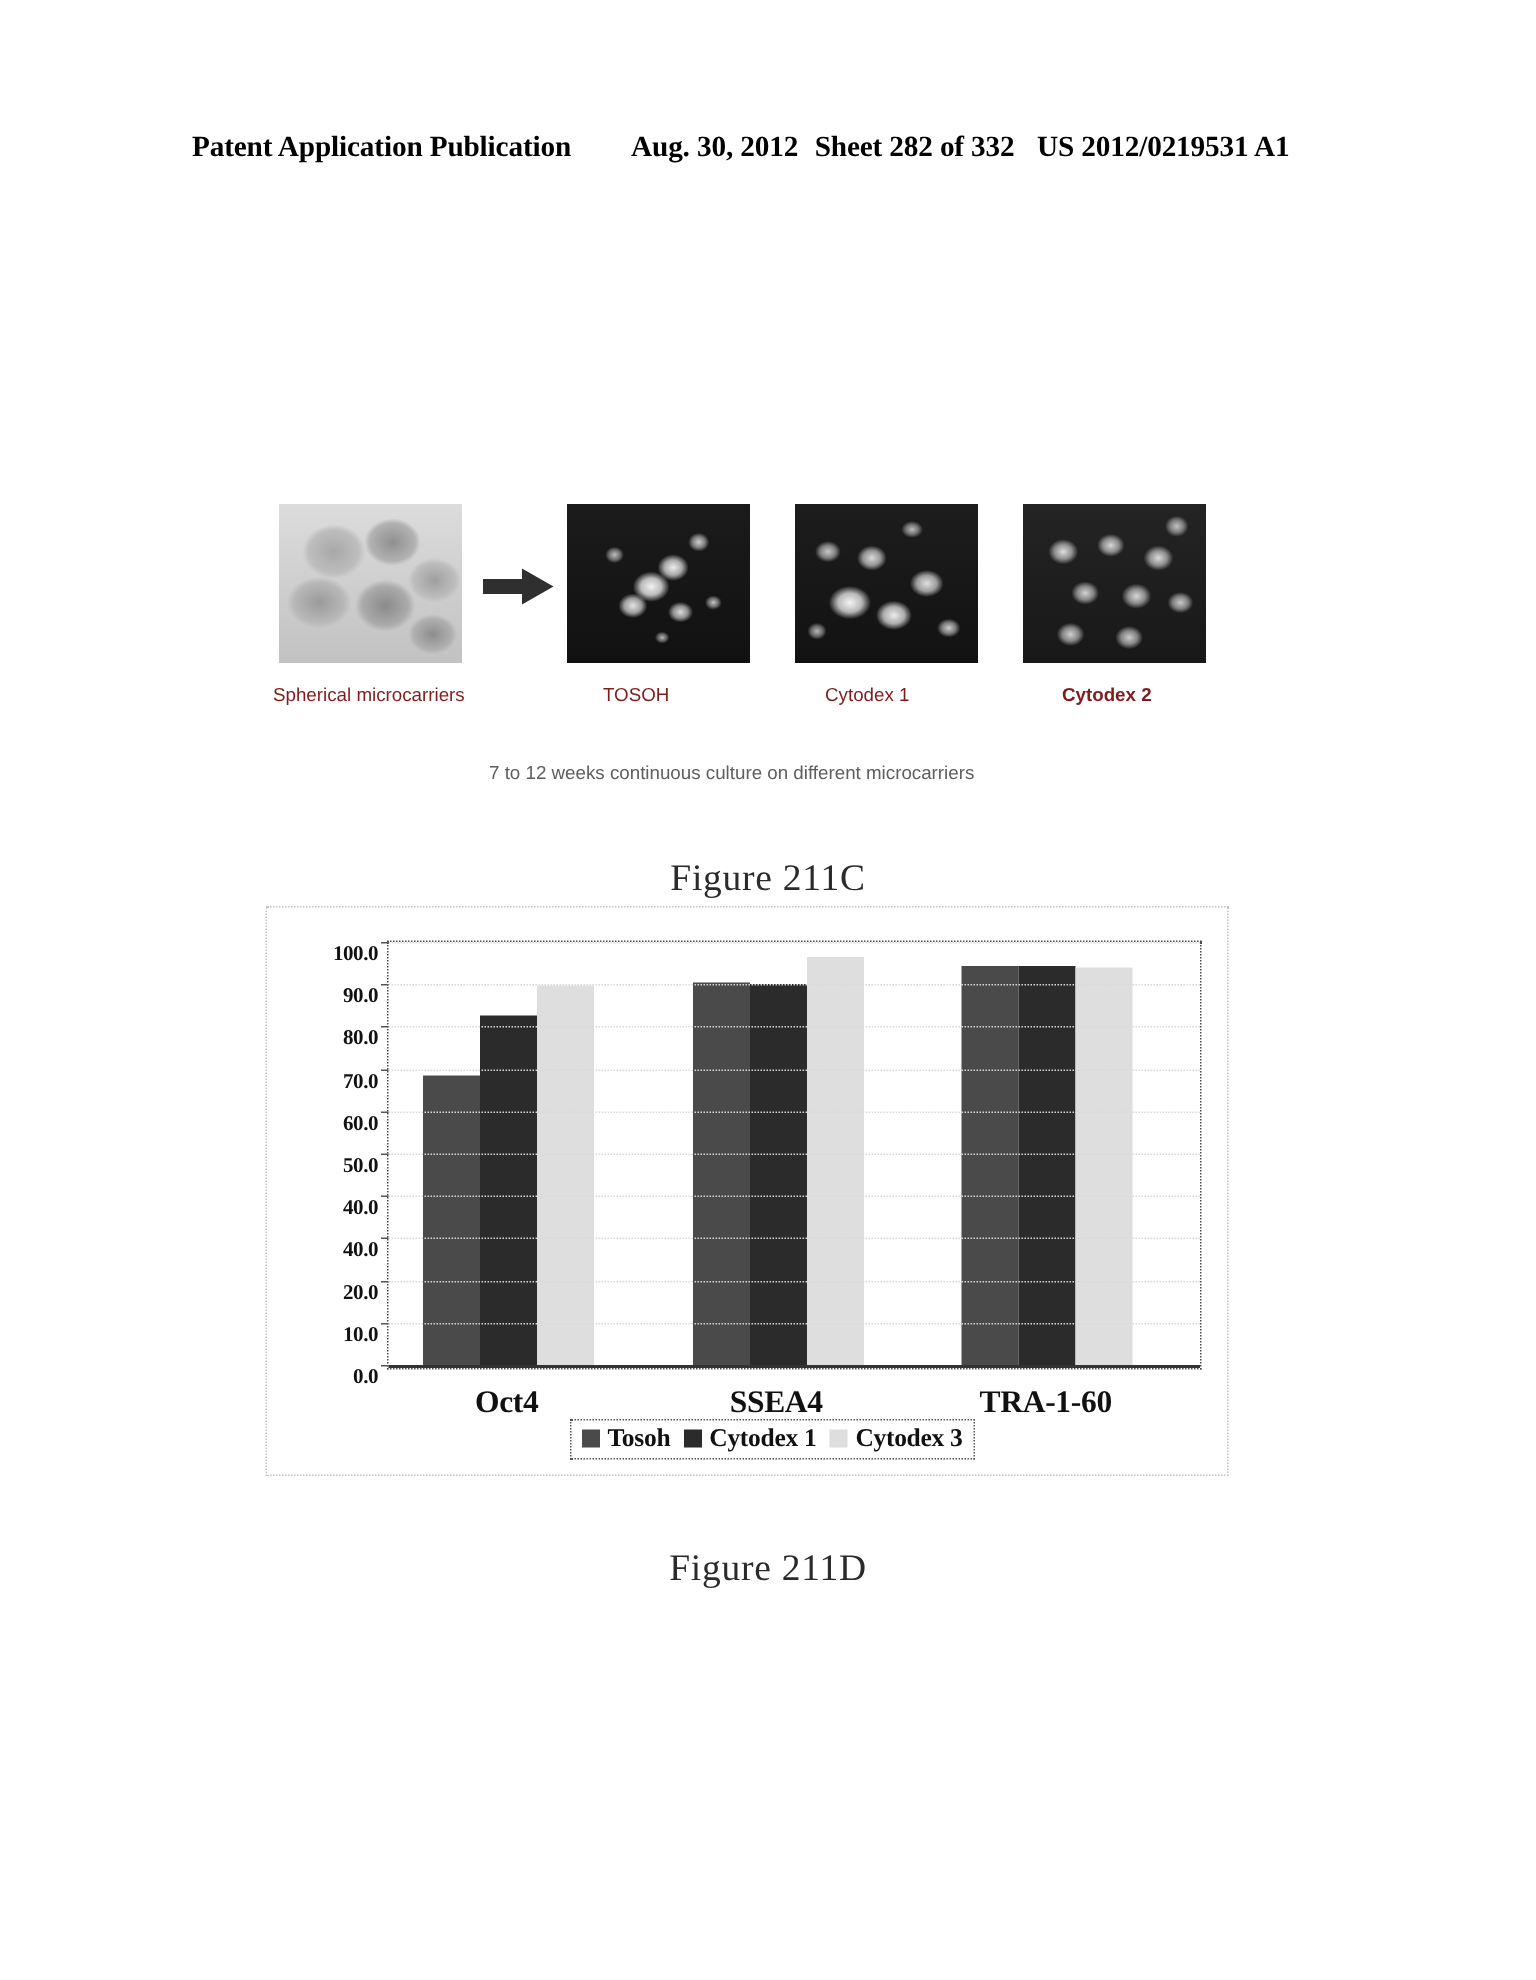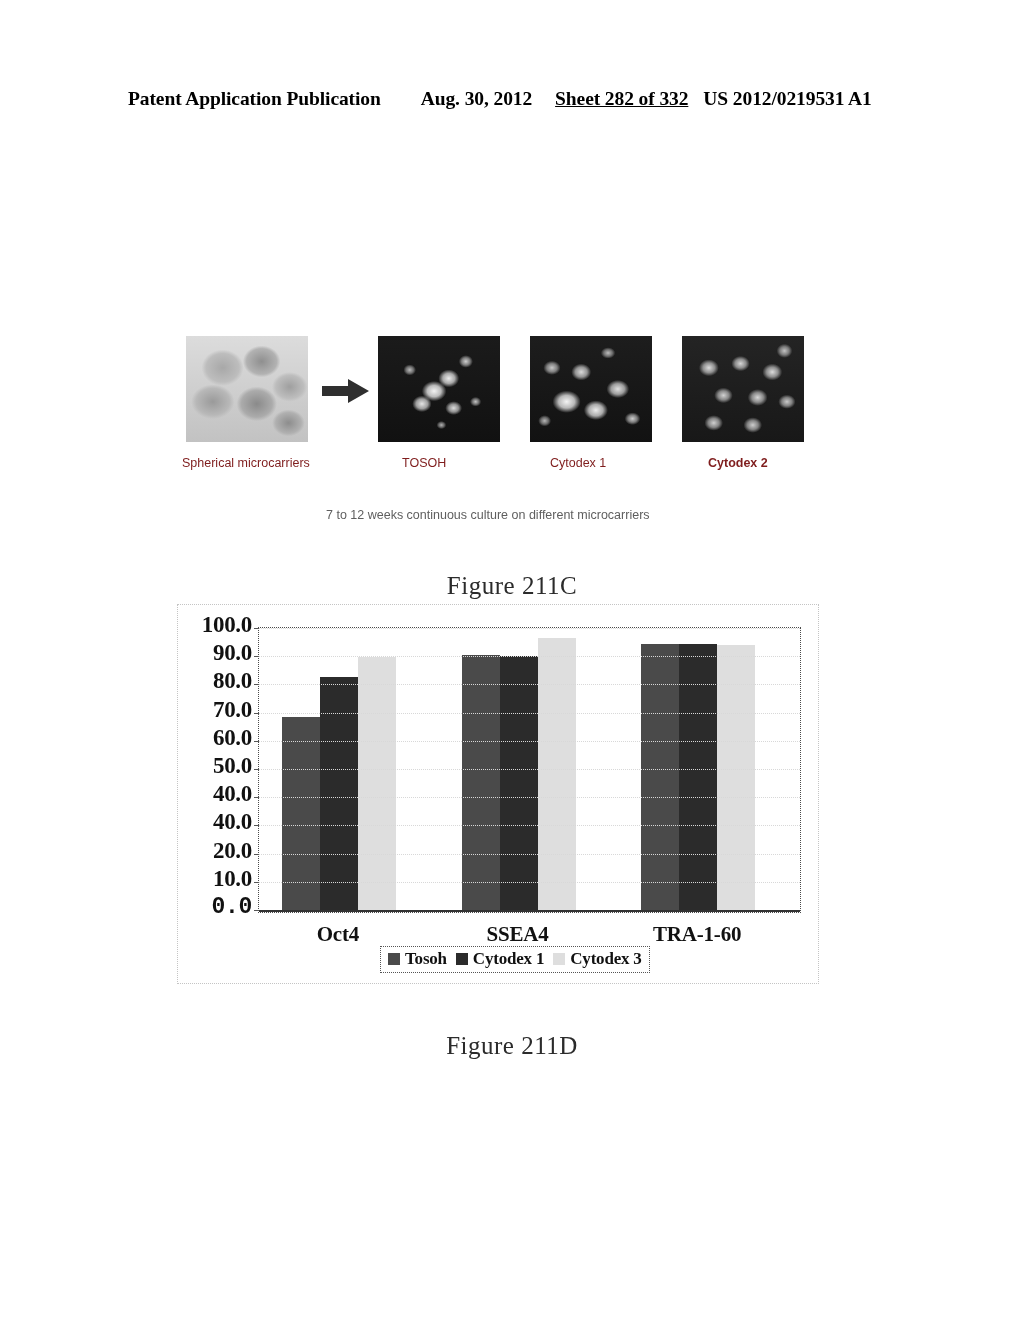--- a/index.html
+++ b/index.html
@@ -26,21 +26,21 @@
     display: flex;
     align-items: baseline;
     font-family: "Liberation Serif", "DejaVu Serif", serif;
     font-weight: bold;
     font-size: 19.5px;
     letter-spacing: -0.1px;
     white-space: nowrap;
   }
   .hdr-pub   { }
   .hdr-date  { margin-left: 40px; }
-  .hdr-sheet { margin-left: 23px; text-decoration: underline; }
+  .hdr-sheet { margin-left: 11px; }
   .hdr-num   { margin-left: 15px; }
 
   
   .micro-block {
     position: absolute;
     top: 336px;
     left: 186px;
     width: 650px;
     height: 200px;
   }
@@ -187,24 +187,25 @@
     top: 20px;
     width: 66px;
     height: 288px;
   }
   .y-label {
     position: absolute;
     right: 0;
     transform: translateY(-50%);
     font-family: "Liberation Serif", "DejaVu Serif", serif;
     font-weight: bold;
-    font-size: 23px;
+    font-size: 14px;
     color: #111111;
     white-space: nowrap;
     letter-spacing: -0.3px;
+    margin-top: 12px;
   }
   .plot {
     position: absolute;
     left: 80px;
     top: 22px;
     width: 543px;
     height: 286px;
     border: 1px dotted #4a4a4a;
     box-sizing: border-box;
     background: #ffffff;
@@ -333,21 +334,21 @@
 
   <div class="micro-note">7 to 12 weeks continuous culture on different microcarriers</div>
 </div>
 
 <div class="fig-caption fig-211c">Figure 211C</div>
 
 <div class="chart-outer">
   <div class="chart-inner">
 
     <div class="y-labels" id="y-labels" style="height: 282px;">
-        <div class="y-label" style="top: 282px; font-family: Liberation Mono, monospace;">0.0</div>
+        <div class="y-label" style="top: 282px;">0.0</div>
         <div class="y-label" style="top: 253.8px;">10.0</div>
         <div class="y-label" style="top: 225.6px;">20.0</div>
         <div class="y-label" style="top: 197.4px;">40.0</div>
         <div class="y-label" style="top: 169.2px;">40.0</div>
         <div class="y-label" style="top: 141px;">50.0</div>
         <div class="y-label" style="top: 112.8px;">60.0</div>
         <div class="y-label" style="top: 84.6px;">70.0</div>
         <div class="y-label" style="top: 56.4px;">80.0</div>
         <div class="y-label" style="top: 28.2px;">90.0</div>
         <div class="y-label" style="top: 0px;">100.0</div>

